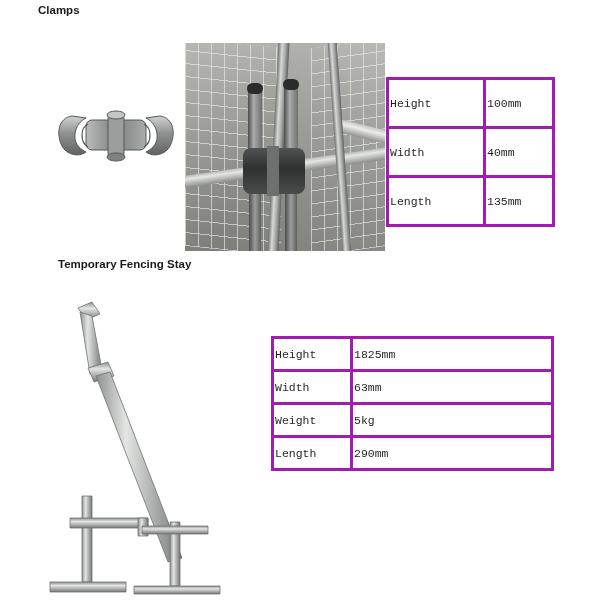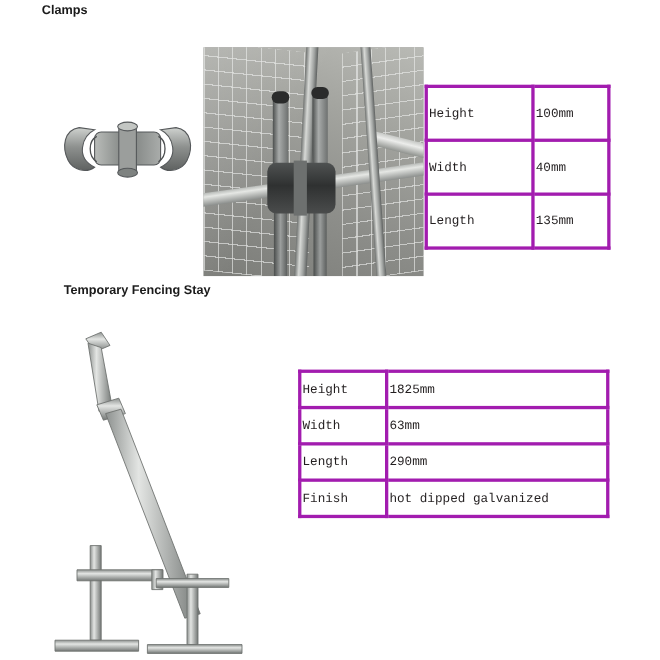--- a/index.html
+++ b/index.html
@@ -257,21 +257,21 @@
   <tbody>
     <tr>
       <td class="k">Height</td>
       <td class="v">1825mm</td>
     </tr>
     <tr>
       <td class="k">Width</td>
       <td class="v">63mm</td>
     </tr>
     <tr>
+      <td class="k">Weight</td>
+      <td class="v">5kg</td>
+    </tr>
+    <tr>
       <td class="k">Length</td>
       <td class="v">290mm</td>
     </tr>
-    <tr>
-      <td class="k">Finish</td>
-      <td class="v">hot dipped galvanized</td>
-    </tr>
   </tbody>
 </table>
 
 </body></html>

